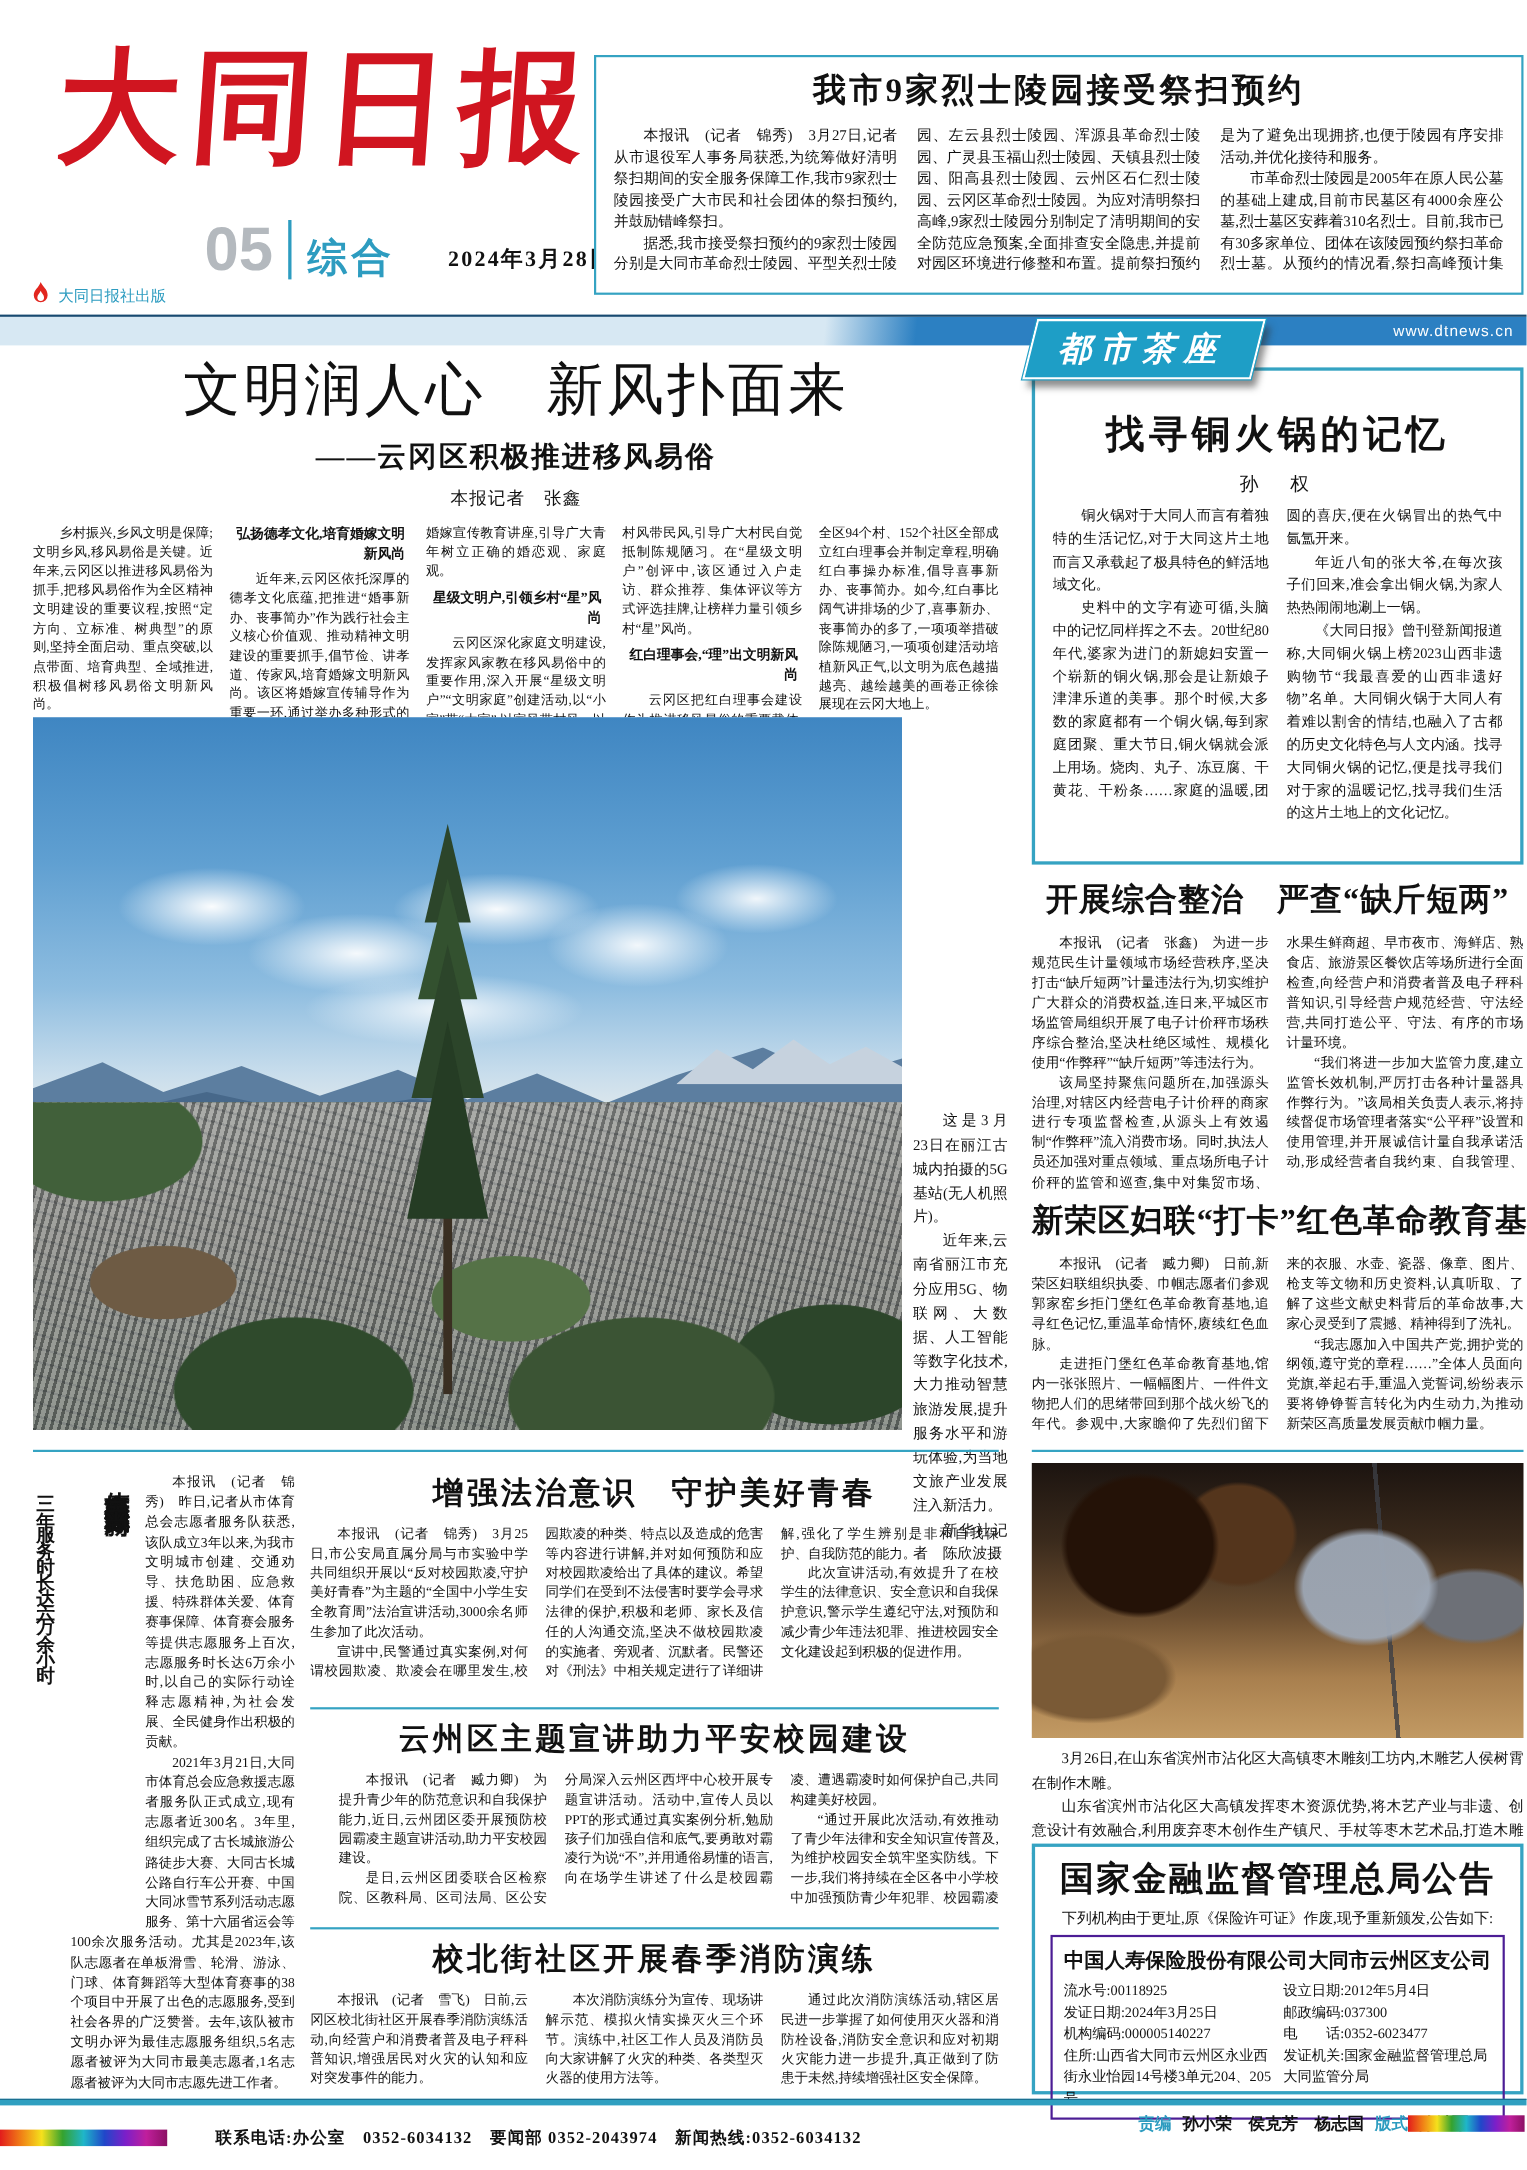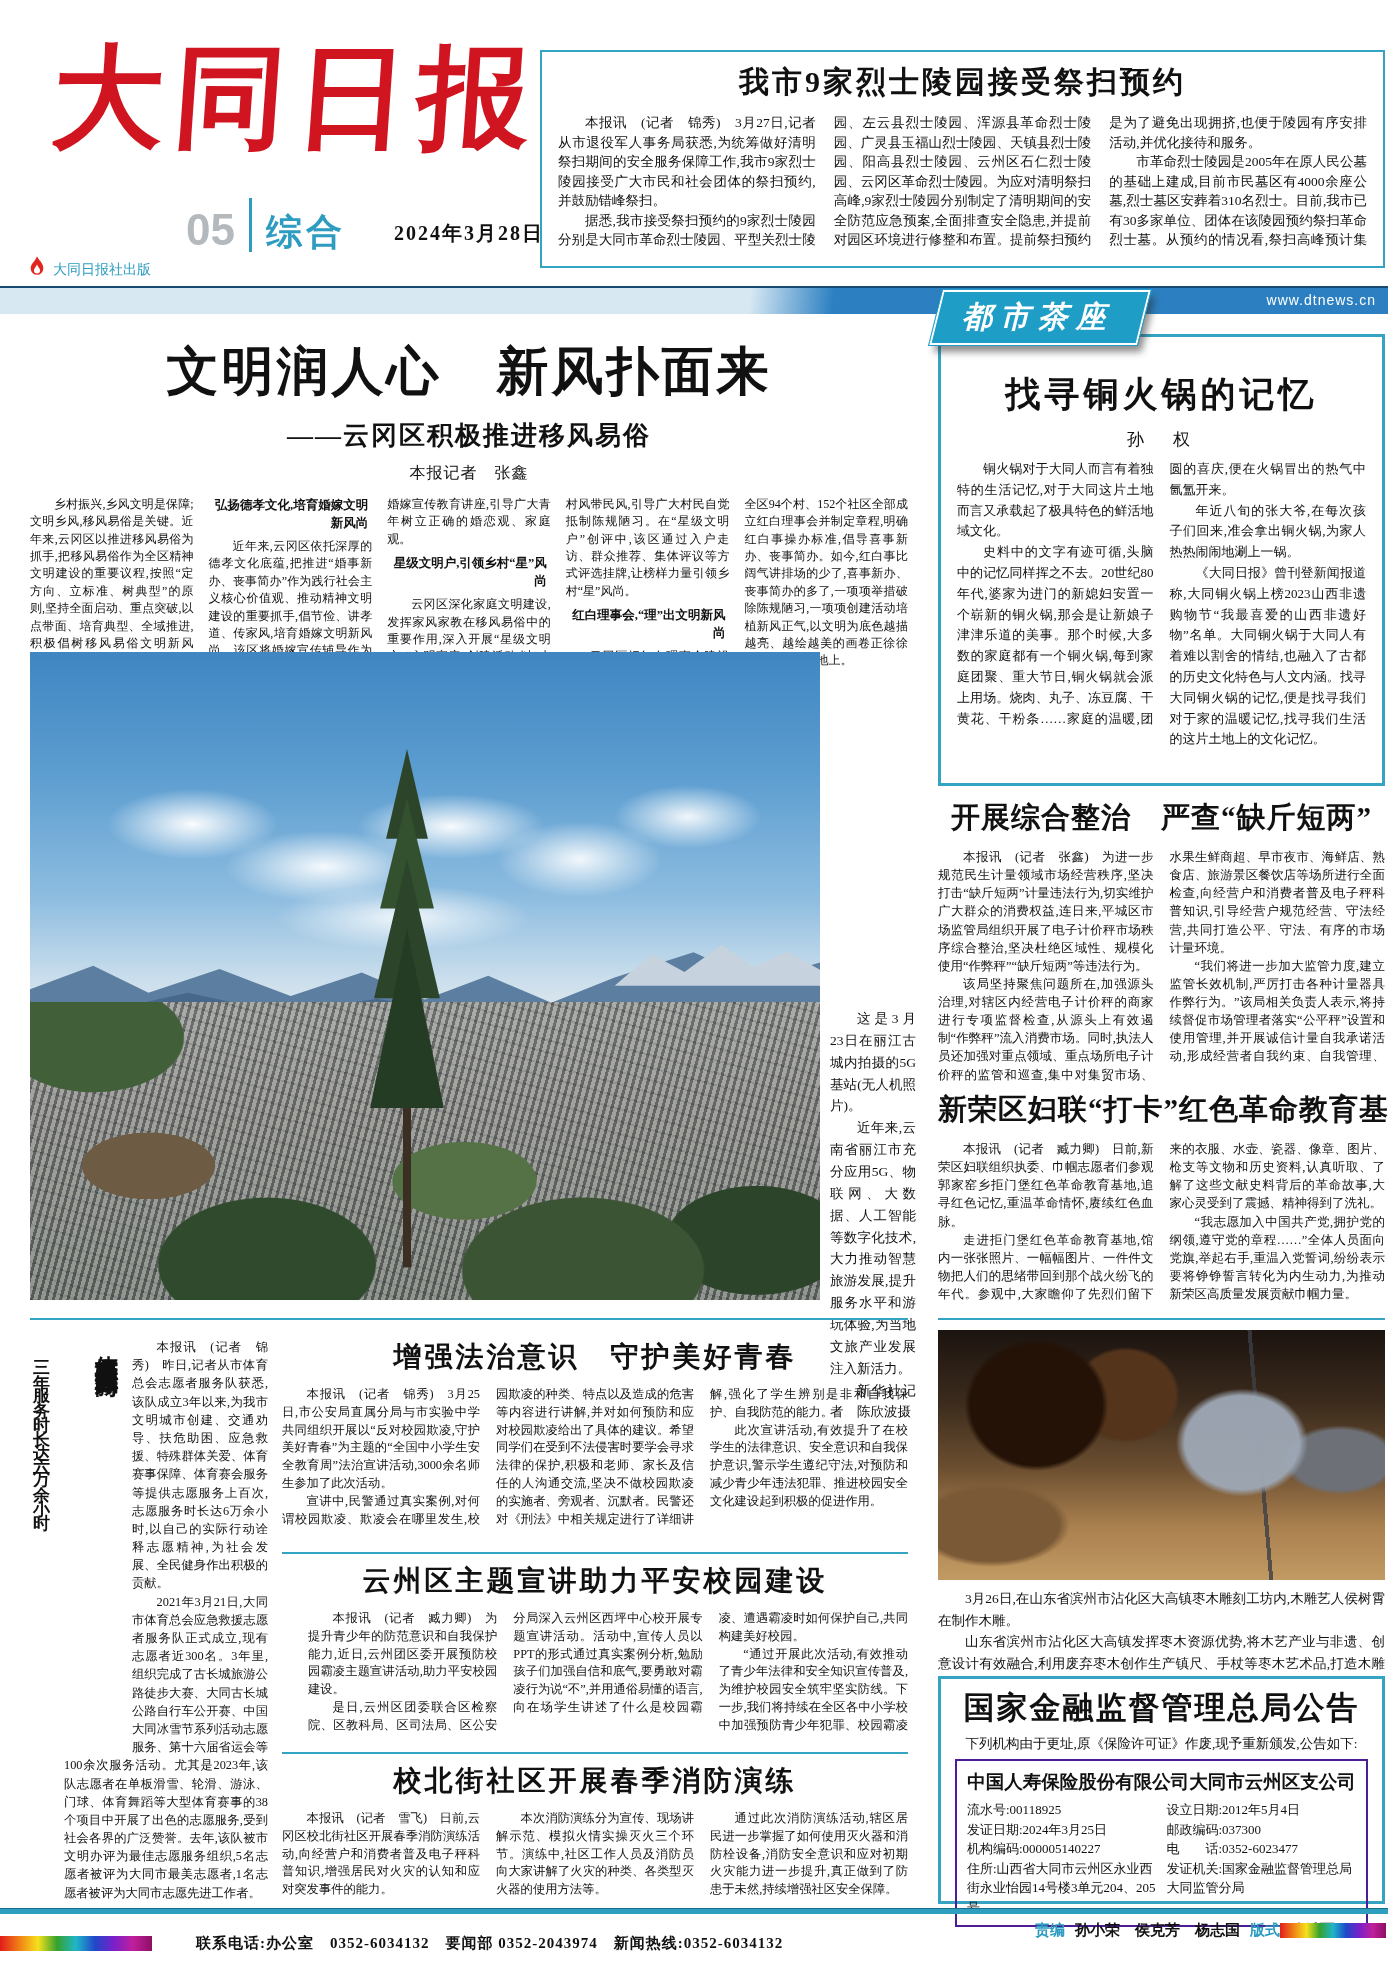--- a/index.html
+++ b/index.html
@@ -6,37 +6,37 @@
   .page{position:relative;width:1388px;height:1973px;background:#fff;overflow:hidden;
         font-family:"Liberation Serif","DejaVu Serif",serif;color:#111;}
   .abs{position:absolute;}
   .sans{font-family:"Liberation Sans","DejaVu Sans",sans-serif;}
   p{margin:0;}
   .jtext p{text-indent:2em;text-align:justify;margin:0;}
   
   .masthead{left:52px;top:26px;font-size:112px;line-height:1.3;font-weight:bold;color:#d01520;
             letter-spacing:10px;transform:skewX(-4deg);white-space:nowrap;}
   .meta-row{left:186px;top:198px;display:flex;align-items:flex-end;gap:14px;}
-  .page-num{font-size:44px;line-height:1;color:#b4b9be;font-weight:bold;}
+  .page-num{font-size:56px;line-height:1;color:#b4b9be;font-weight:bold;}
   .meta-div{width:3px;height:54px;background:#2d9cc0;}
   .section-name{font-size:36px;line-height:1.05;color:#2d9cc0;font-weight:bold;letter-spacing:4px;}
   .date-line{font-size:20px;font-weight:bold;margin-left:34px;padding-bottom:5px;letter-spacing:2px;}
   .publisher{left:28px;top:256px;display:flex;align-items:center;gap:7px;color:#2d9cc0;font-size:14px;}
   
   .martyr-box{left:540px;top:50px;width:845px;height:218px;border:2px solid #35a3c2;
               box-sizing:border-box;padding:8px 16px;background:#fff;}
   .martyr-title{font-size:30px;font-weight:bold;text-align:center;letter-spacing:3px;margin:2px 0 10px;}
   .martyr-body{column-count:3;column-gap:18px;font-size:13.5px;line-height:1.45;height:142px;overflow:hidden;}
   
   .band{left:0;top:286px;width:1388px;height:26px;border-top:2px solid #174a70;
         background:linear-gradient(96deg,#d7e8f3 0%,#d7e8f3 54%,#2c80c2 60%,#2c80c2 100%);}
   .band-site{position:absolute;right:12px;top:4px;color:#fff;font-size:14px;letter-spacing:1px;}
   
   .lead{left:30px;top:326px;width:878px;}
-  .lead h1{margin:16px;font-size:52px;font-weight:700;text-align:center;letter-spacing:3px;line-height:1.15;}
+  .lead h1{margin:0;font-size:52px;font-weight:400;text-align:center;letter-spacing:3px;line-height:1.15;}
   .lead-sub{font-size:26px;font-weight:bold;text-align:center;margin-top:12px;letter-spacing:2px;}
   .lead-byline{font-size:16px;text-align:center;margin-top:10px;letter-spacing:1px;}
   .lead-body{margin-top:12px;column-count:5;column-gap:15px;height:196px;overflow:hidden;
              font-size:12px;line-height:1.45;}
   .lead-body h3{font-size:12.5px;text-align:right;margin:6px 4px;}
   .lead-body h3:empty{display:none;margin:0;}
   
   .main-photo{left:30px;top:652px;width:790px;height:648px;overflow:hidden;background:#9cc4e2;}
   .ph-sky{position:absolute;inset:0;
     background:linear-gradient(180deg,#3f86c2 0%,#5f9fd1 20%,#8ebde0 38%,#c8ddec 50%,#dde7ec 55%);}

